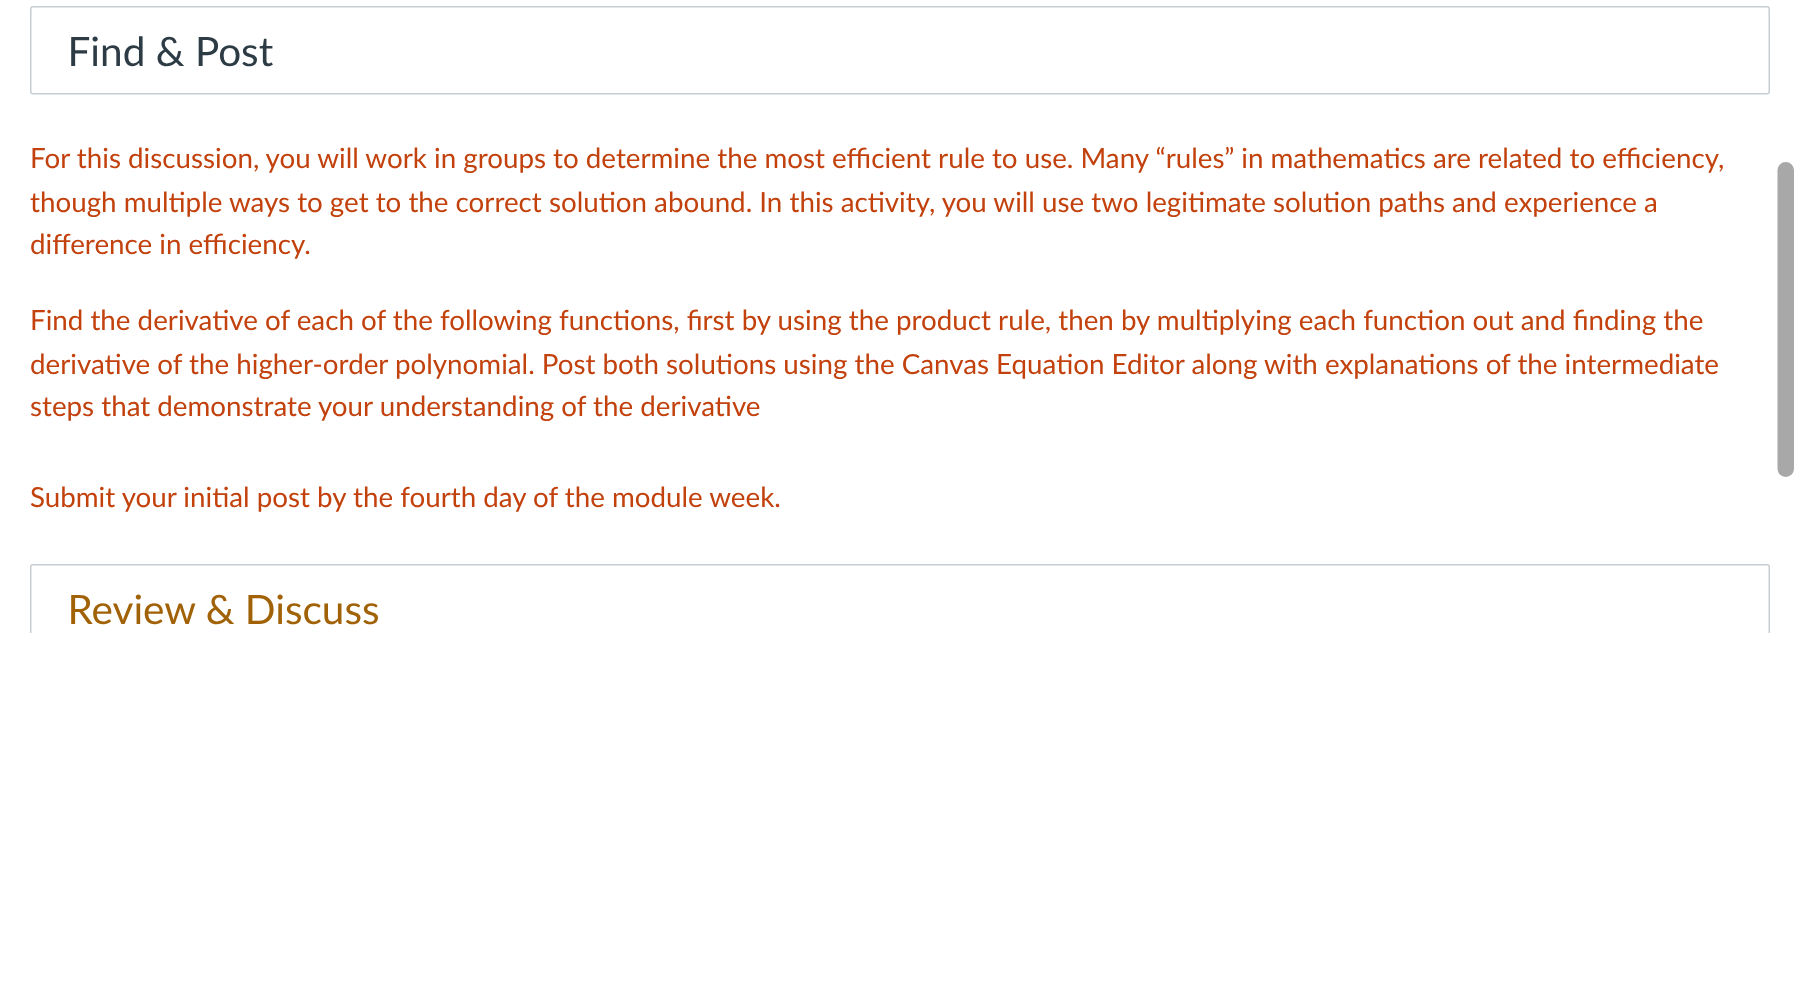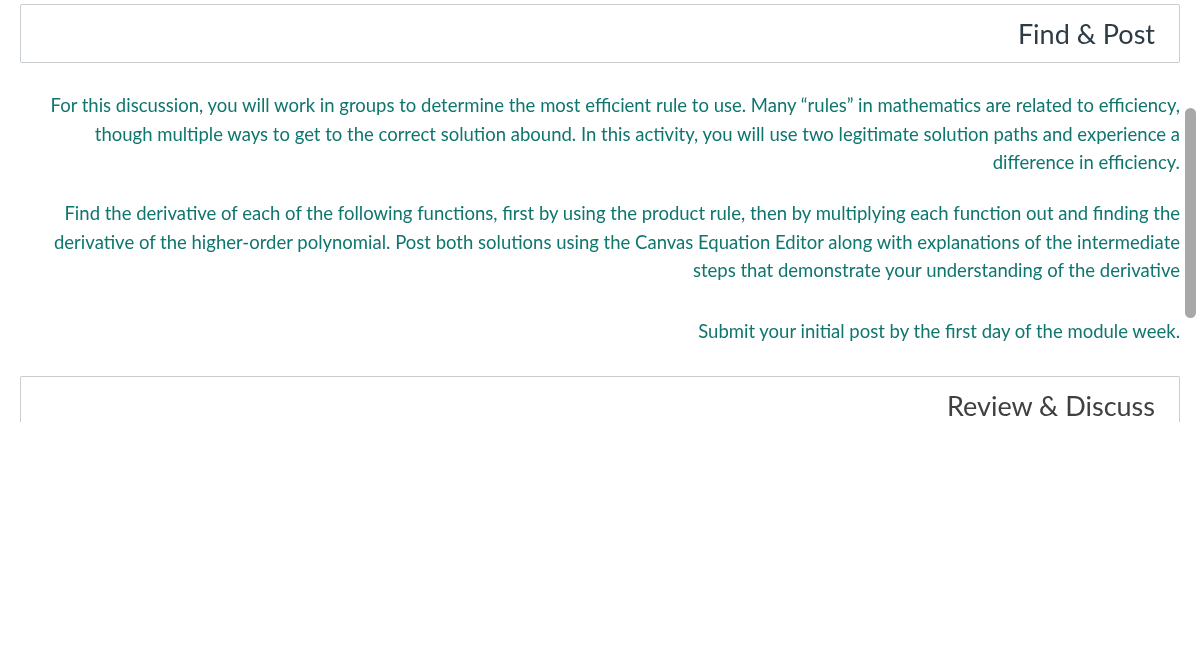--- a/index.html
+++ b/index.html
@@ -13,46 +13,45 @@
       color: #2d3b45;
       width: 1200px;
       height: 662px;
       overflow: hidden;
       position: relative;
     }
     .content-area {
       padding: 0 20px 0 20px;
       height: 100%;
       overflow-y: auto;
-      text-align: right;
     }
     .section-header {
       border: 1px solid #c7cdd1;
       padding: 12px 24px;
       margin-top: 4px;
       margin-bottom: 28px;
       font-size: 27px;
       font-weight: 400;
       color: #2d3b45;
       border-radius: 2px;
     }
     .section-header-partial {
       border: 1px solid #c7cdd1;
       border-bottom: none;
       padding: 12px 24px 0 24px;
       margin-top: 30px;
       font-size: 27px;
       font-weight: 400;
-      color: #404040;
+      color: #a16207;
       border-radius: 2px 2px 0 0;
     }
     .body-text {
       font-size: 18.5px;
       line-height: 1.55;
-      color: #0f766e;
+      color: #c2410c;
       margin-bottom: 22px;
     }
     .equation-list {
       list-style: none;
       padding-left: 12px;
       margin-bottom: 32px;
     }
     .equation-list li {
       position: relative;
       padding-left: 24px;
@@ -122,21 +121,21 @@
     <span>Find &amp; Post</span>
   </div>
 
   <p class="body-text">For this discussion, you will work in groups to determine the most efficient rule to use. Many “rules” in mathematics are related to efficiency, though multiple ways to get to the correct solution abound. In this activity, you will use two legitimate solution paths and experience a difference in efficiency.</p>
 
   <p class="body-text">Find the derivative of each of the following functions, first by using the product rule, then by multiplying each function out and finding the derivative of the higher-order polynomial. Post both solutions using the Canvas Equation Editor along with explanations of the intermediate steps that demonstrate your understanding of the derivative</p>
 
   <ul class="equation-list">
   </ul>
 
-  <p class="body-text">Submit your initial post by the first day of the module week.</p>
+  <p class="body-text">Submit your initial post by the fourth day of the module week.</p>
 
   <div class="section-header-partial">
     <span>Review &amp; Discuss</span>
   </div>
 
 </div>
 
 <div class="scrollbar-track">
   <div class="scrollbar-thumb"></div>
 </div>

